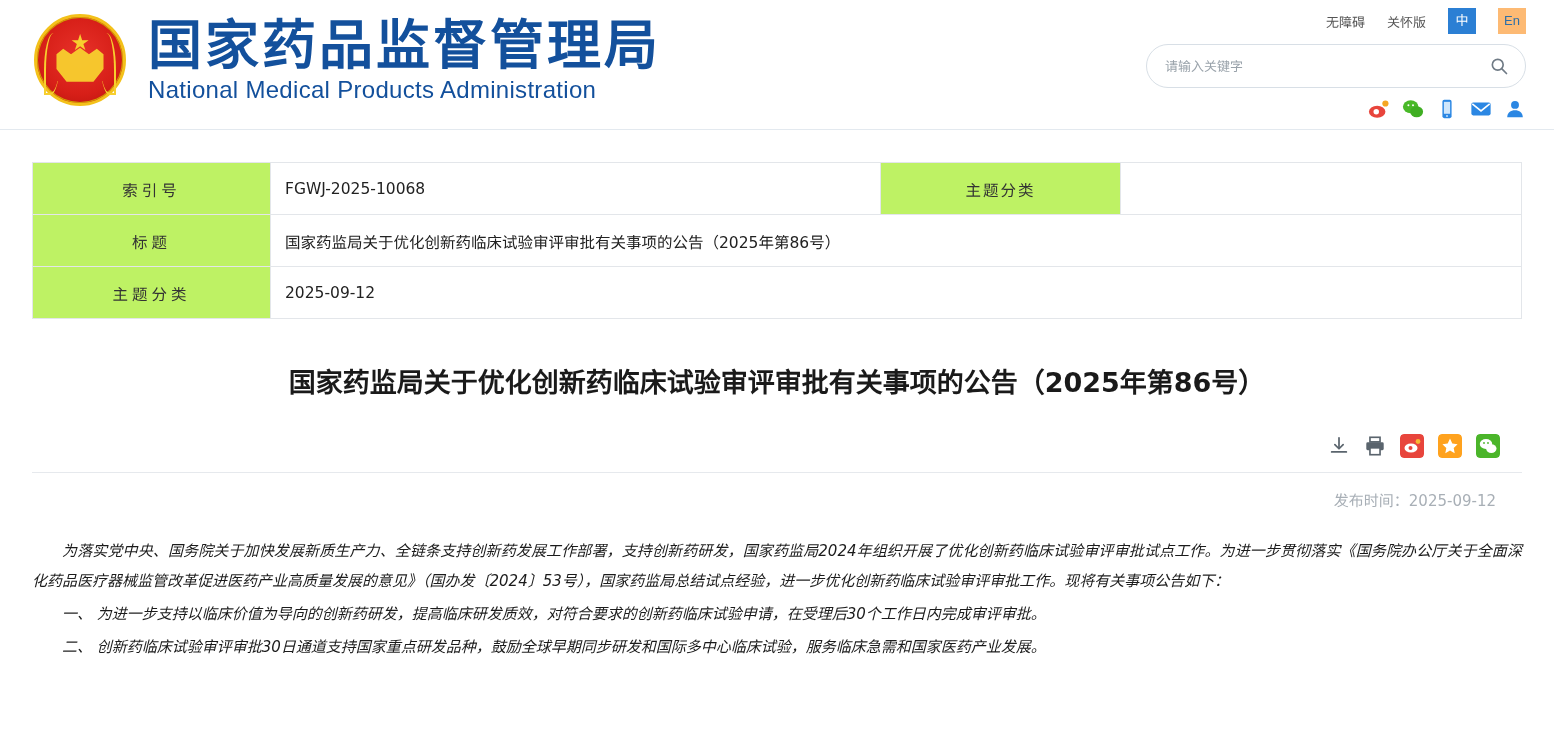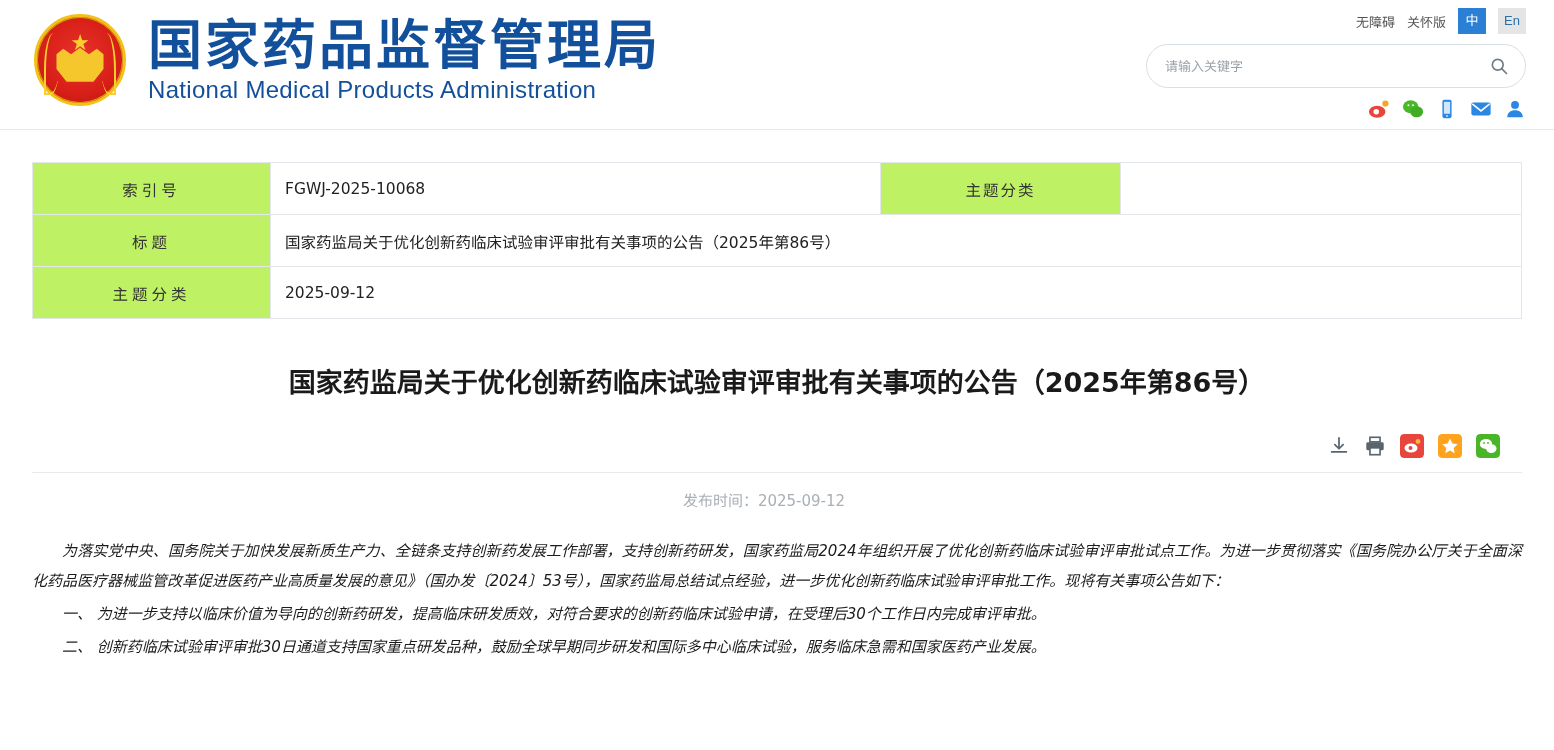--- a/index.html
+++ b/index.html
@@ -61,28 +61,28 @@
     letter-spacing: 3px; line-height: 1.1;
   }
   .brand-en {
     font-size: 24px; color: #13509c; letter-spacing: .3px;
     font-weight: 400;
   }
 
   .header-right { position: absolute; right: 28px; top: 8px; width: 380px; }
   .toplinks {
     display: flex; justify-content: flex-end; align-items: center;
-    gap: 12px; font-size: 13px; color: #555; height: 26px;
+    gap: 22px; font-size: 13px; color: #555; height: 26px;
   }
   .toplinks a { color: #555; text-decoration: none; }
   .lang-btn {
     display: inline-block; width: 28px; height: 26px; line-height: 26px;
     text-align: center; font-size: 13px; color: #fff; background: #2b7fd4;
   }
-  .lang-btn.alt { background: #e5e5e5; color: #2d6fa8; }
+  .lang-btn.alt { background: #fdba74; color: #2d6fa8; }
   .searchbox {
     margin-top: 10px;
     height: 44px; width: 380px;
     border: 1px solid #d8dfe6; border-radius: 22px;
     background: #fff;
     display: flex; align-items: center; padding: 0 16px;
   }
   .searchbox input {
     border: none; outline: none; flex: 1;
     font-size: 13px; color: #333;
@@ -131,21 +131,21 @@
   .tool-row {
     display: flex; justify-content: flex-end; align-items: center;
     gap: 14px; margin-top: 30px; padding-right: 22px;
   }
   .tool-ico { width: 22px; height: 22px; display: block; }
   .sq { width: 24px; height: 24px; border-radius: 4px; display: block; }
 
   .rule { border-top: 1px solid #e6e9ed; margin-top: 14px; }
 
   .pubtime {
-    text-align: center;
+    text-align: right;
     color: #a8afb6;
     font-size: 15px;
     padding: 16px 26px 0 0;
     font-family: "DejaVu Sans", "Liberation Sans", sans-serif;
   }
 
   .article {
     margin-top: 26px;
     font-family: "DejaVu Sans", "Liberation Sans", sans-serif;
     font-size: 15px;

